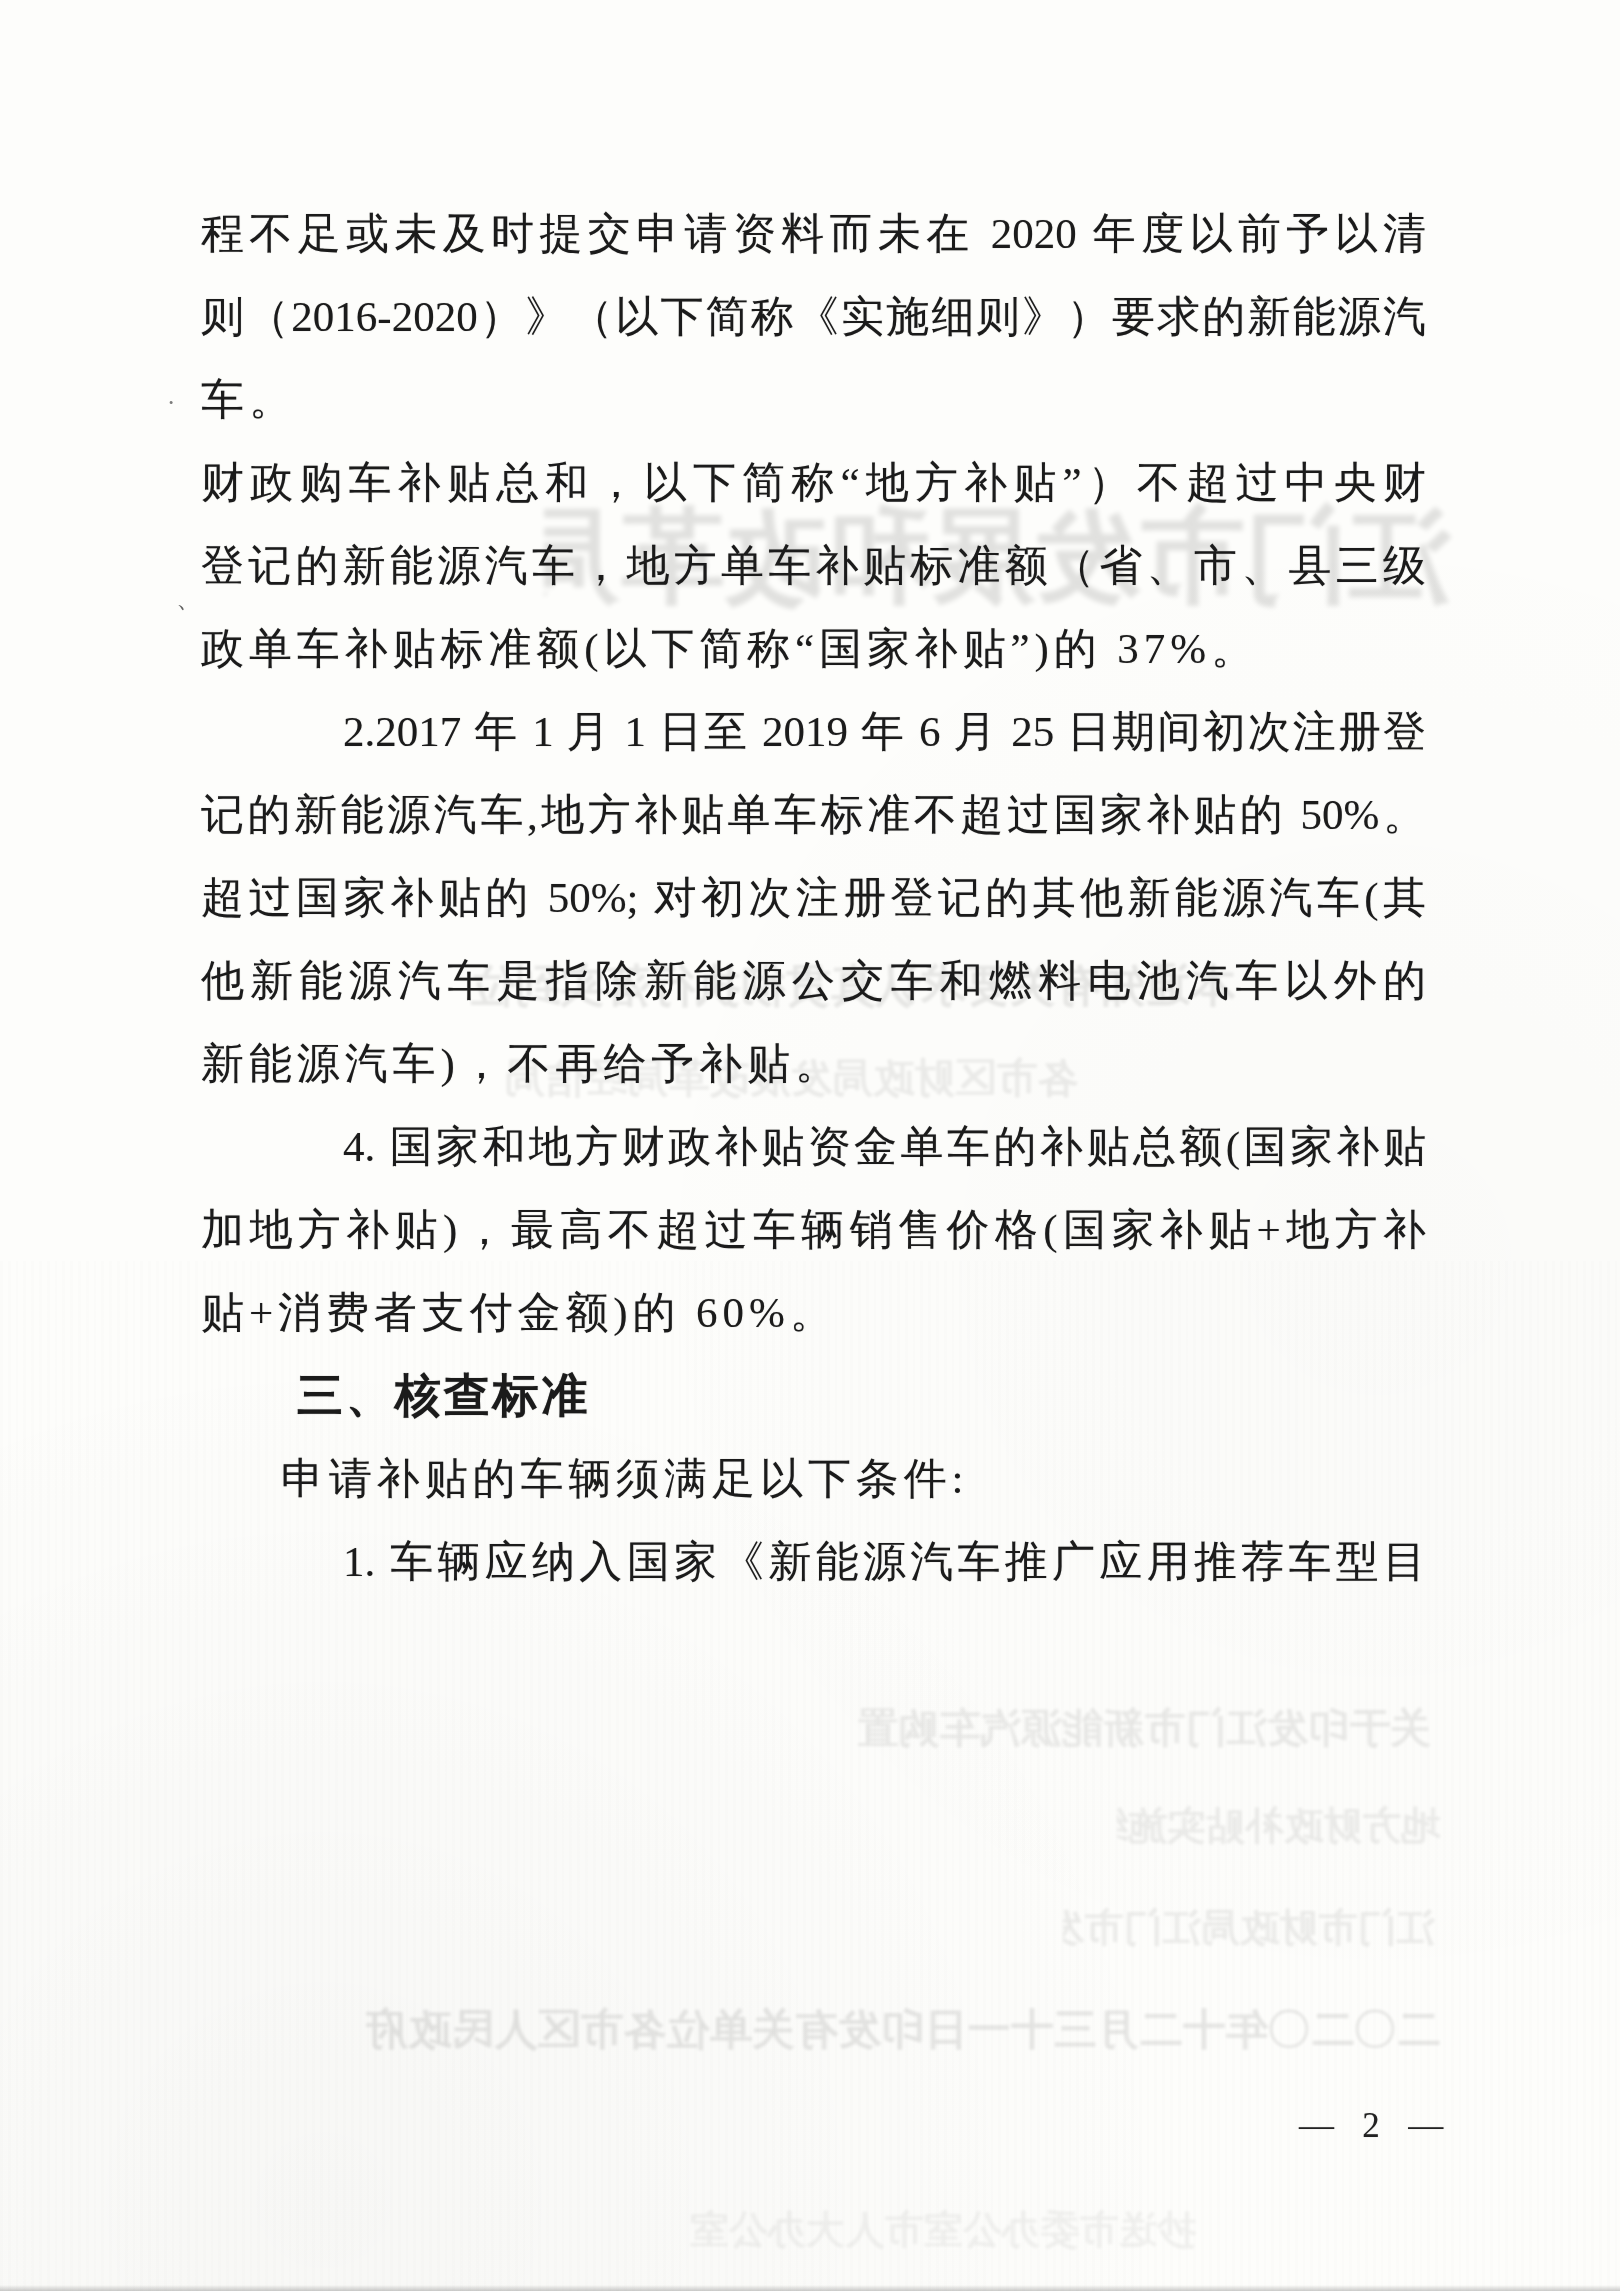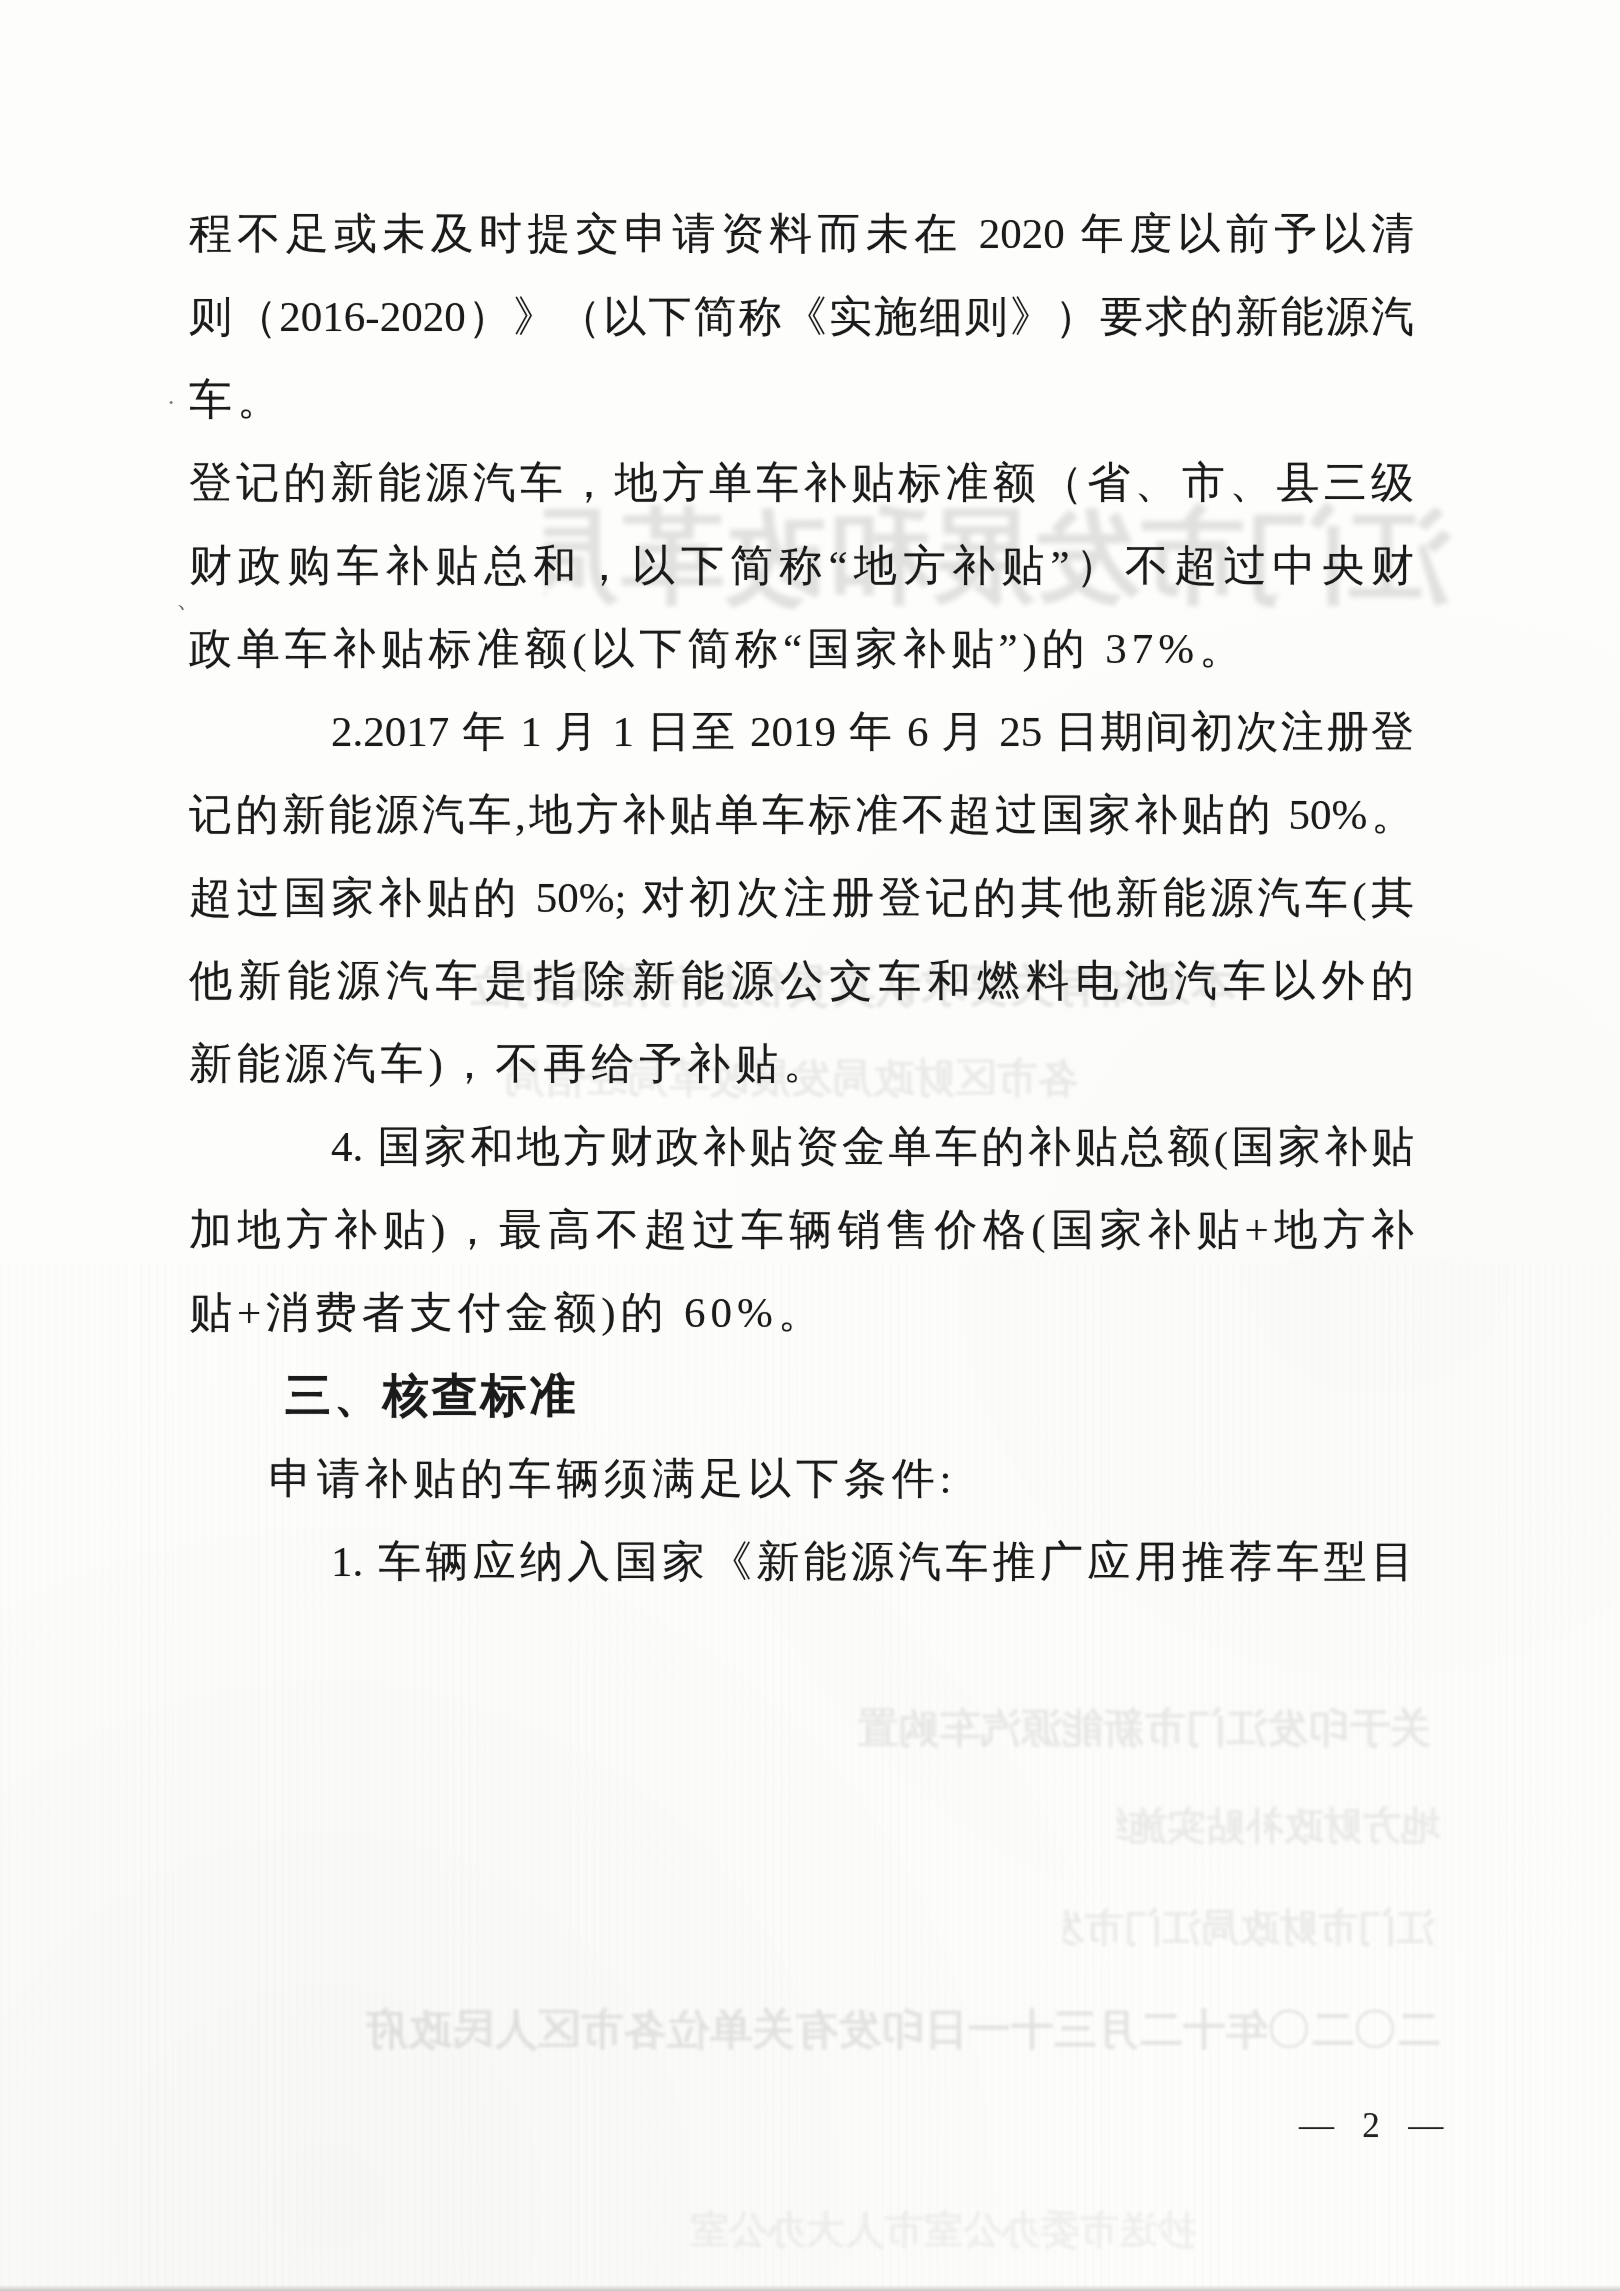--- a/index.html
+++ b/index.html
@@ -10,21 +10,21 @@
     background:#fdfdfb;
     background-image:
       radial-gradient(circle at 20% 96%, rgba(0,0,0,0.025), transparent 35%),
       radial-gradient(circle at 85% 55%, rgba(0,0,0,0.012), transparent 45%);
     overflow:hidden;
     font-family:"Liberation Serif","DejaVu Serif",serif;
     color:#1b1b1b;
   }
   .content{
     position:absolute;
-    left:189px;top:192px;width:1225px;
+    left:201px;top:192px;width:1225px;
   }
   .ln{
     height:83px;
     line-height:83px;
     font-size:43px;
     letter-spacing:4.9px;
     white-space:nowrap;
     text-shadow:0 0 1px rgba(20,20,20,0.35);
   }
   .jf{
@@ -103,22 +103,22 @@
   <div class="ghost g6">二〇二〇年十二月三十一日印发有关单位各市区人民政府</div>
   <div class="ghost g7">抄送市委办公室市人大办公室</div>
 
   <div class="speck s0">·</div>
   <div class="speck s1">、</div>
 
   <div class="content">
     <div class="ln jf">程不足或未及时提交申请资料而未在 2020 年度以前予以清</div>
     <div class="ln jf">则（2016-2020）》（以下简称《实施细则》）要求的新能源汽</div>
     <div class="ln">车。</div>
+    <div class="ln jf">财政购车补贴总和，以下简称“地方补贴”）不超过中央财</div>
     <div class="ln jf">登记的新能源汽车，地方单车补贴标准额（省、市、县三级</div>
-    <div class="ln jf">财政购车补贴总和，以下简称“地方补贴”）不超过中央财</div>
     <div class="ln">政单车补贴标准额(以下简称“国家补贴”)的 37%。</div>
     <div class="ln jf in-num">2.2017 年 1 月 1 日至 2019 年 6 月 25 日期间初次注册登</div>
     <div class="ln jf">记的新能源汽车,地方补贴单车标准不超过国家补贴的 50%。</div>
     <div class="ln jf">超过国家补贴的 50%; 对初次注册登记的其他新能源汽车(其</div>
     <div class="ln jf">他新能源汽车是指除新能源公交车和燃料电池汽车以外的</div>
     <div class="ln">新能源汽车)，不再给予补贴。</div>
     <div class="ln jf in-num">4. 国家和地方财政补贴资金单车的补贴总额(国家补贴</div>
     <div class="ln jf">加地方补贴)，最高不超过车辆销售价格(国家补贴+地方补</div>
     <div class="ln">贴+消费者支付金额)的 60%。</div>
     <div class="ln hd in-head">三、核查标准</div>

